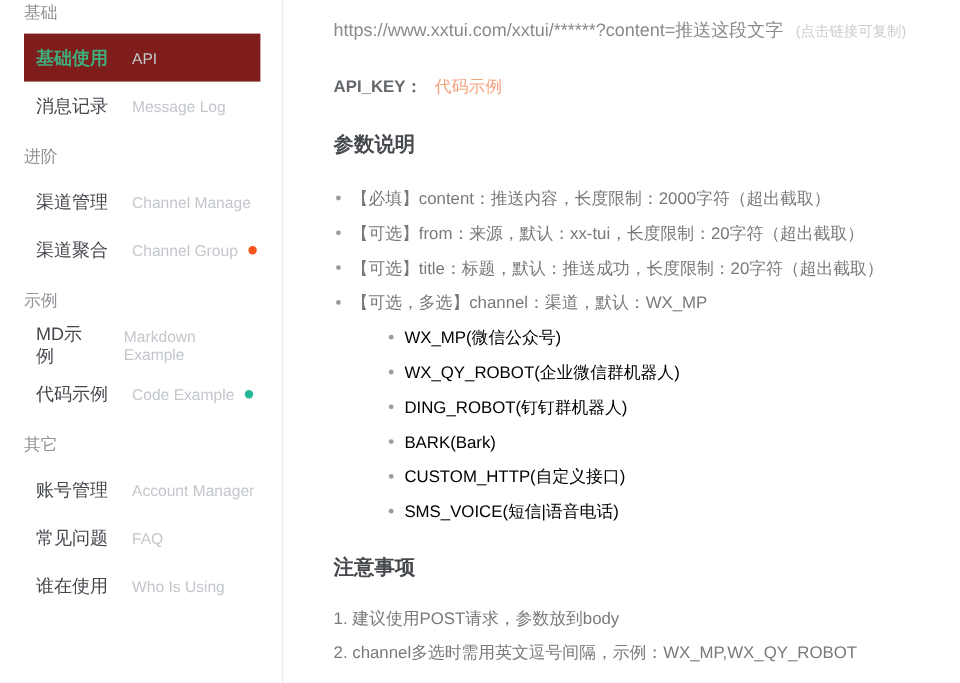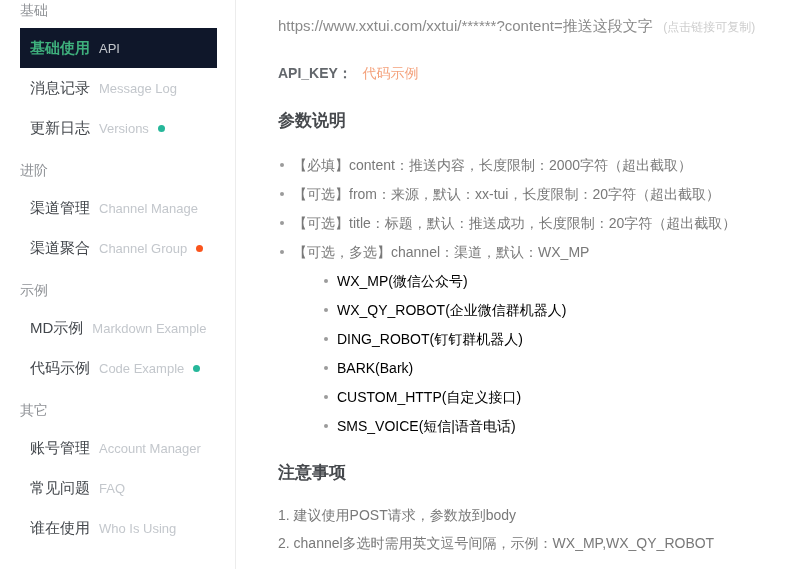--- a/index.html
+++ b/index.html
@@ -7,22 +7,22 @@
     font-family:"Liberation Sans","DejaVu Sans",sans-serif; }
 
   .layout { display:flex; width:636px; height:569px; }
 
   
   .sidebar { width:236px; min-width:236px; height:569px; border-right:1px solid #ececec; padding-top:2px; }
   .side-section { margin-bottom:14px; }
   .side-label { margin-left:20px; height:16px; line-height:16px; font-size:14px; color:#8f9296; margin-bottom:10px; }
   .side-item { height:40px; margin:0 18px 0 20px; display:flex; align-items:center; padding-left:10px; cursor:pointer; }
   .side-item .zh { font-size:15px; color:#43474c; }
-  .side-item .en { font-size:13px; color:#c3c7cc; margin-left:9px; }
-  .side-item.active { background:#0f172a; }
+  .side-item .en { font-size:13px; color:#c3c7cc; margin-left:20px; }
+  .side-item.active { background:#7f1d1d; }
   .side-item.active .zh { color:#3eaf7c; font-weight:bold; }
   .dot { width:7px; height:7px; border-radius:50%; margin-left:9px; display:inline-block; }
   .dot.teal { background:#26b79a; }
   .dot.orange { background:#fa541c; }
 
   
   .main { flex:1; padding:16px 20px 0 42px; }
   .url-line { line-height:20px; white-space:nowrap; }
   .api-url { font-size:15px; color:#8a8a8a; cursor:pointer; }
   .copy-hint { font-size:12px; color:#cdcdcd; margin-left:6px; }
@@ -48,25 +48,20 @@
 
     <div class="side-section">
       <div class="side-label">基础</div>
       <div class="side-item active">
         <span class="zh">基础使用</span>
         <span class="en">API</span>
       </div>
       <div class="side-item">
         <span class="zh">消息记录</span>
         <span class="en">Message Log</span>
-      </div>
-      <div class="side-item">
-        <span class="zh">更新日志</span>
-        <span class="en">Versions</span>
-        <span class="dot teal"></span>
       </div>
     </div>
 
     <div class="side-section">
       <div class="side-label">进阶</div>
       <div class="side-item">
         <span class="zh">渠道管理</span>
         <span class="en">Channel Manage</span>
       </div>
       <div class="side-item">

